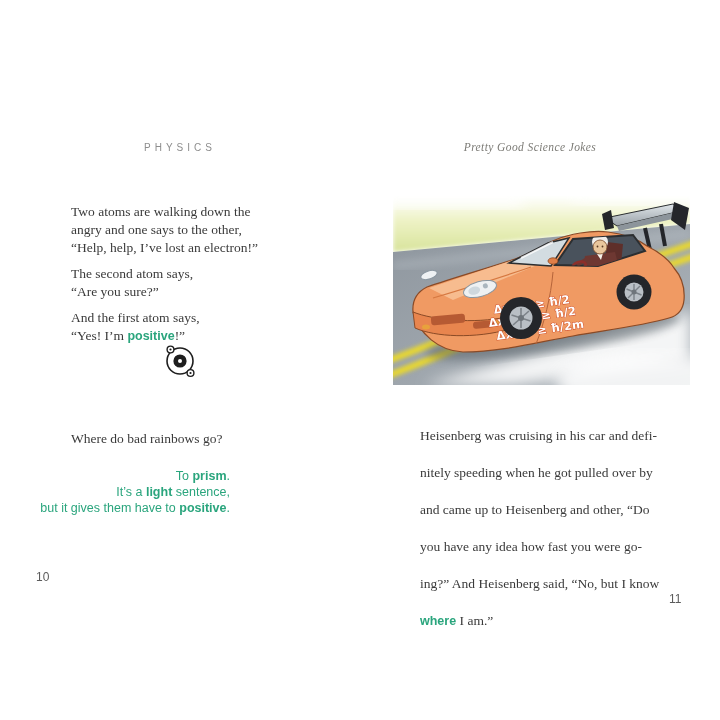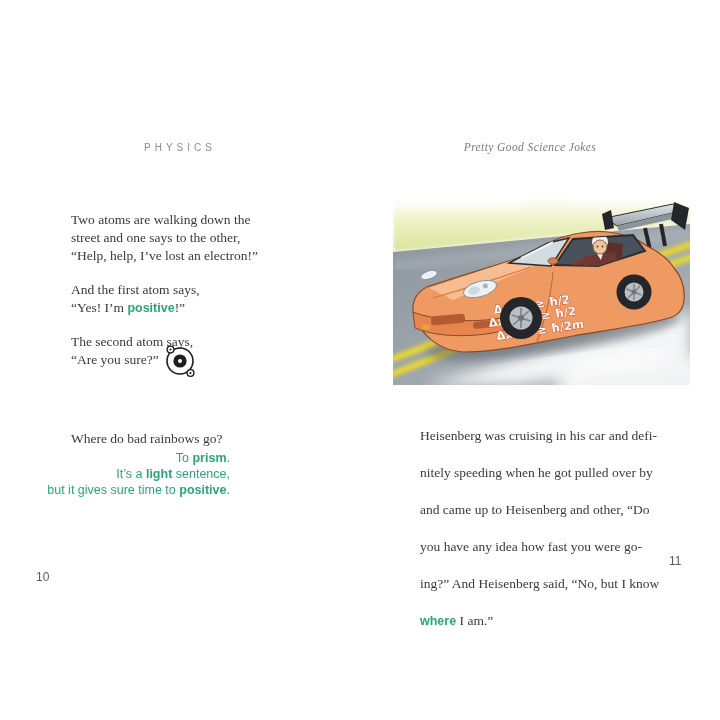--- a/index.html
+++ b/index.html
@@ -12,21 +12,21 @@
   .running-head{
     font-family:"Liberation Sans", sans-serif;
     font-size:10px;letter-spacing:4px;color:var(--header-gray,#8d8d8d);
     text-align:center;
   }
   .running-head.rh-right{
     font-family:"Liberation Serif", serif;
     font-style:italic;letter-spacing:0.4px;font-size:11.5px;color:#7c7b76;
   }
   .line{white-space:nowrap;font-size:13.5px;line-height:18px;}
-  .para{margin:16px 0 7px 0;}
+  .para{margin:8px 0 7px 0;}
   .accent-bold{
     font-family:"Liberation Sans", sans-serif;
     font-weight:bold;color:var(--accent,#2aa57d);font-size:12.5px;
   }
   .answer{
     text-align:right;
     font-family:"Liberation Sans", sans-serif;
     color:var(--accent,#2aa57d);
     font-size:12.5px;line-height:16px;
   }
@@ -43,53 +43,53 @@
 <body>
 
 <div class="abs" style="left:0;top:0;width:660px;height:720px;">
 
   <div>
     <div class="abs running-head" style="left:70px;top:142px;width:220px;">PHYSICS</div>
 
     <div class="abs" style="left:71px;top:195px;">
       <div class="para">
         <div class="line">Two atoms are walking down the</div>
-        <div class="line">street and one says to the other,</div>
+        <div class="line">angry and one says to the other,</div>
         <div class="line">“Help, help, I’ve lost an electron!”</div>
+      </div>
+      <div class="para">
+        <div class="line">The second atom says,</div>
+        <div class="line">“Are you sure?”</div>
       </div>
       <div class="para">
         <div class="line">And the first atom says,</div>
         <div class="line"><span>“Yes! I’m </span><span class="accent-bold">positive</span><span>!”</span></div>
-      </div>
-      <div class="para">
-        <div class="line">The second atom says,</div>
-        <div class="line">“Are you sure?”</div>
       </div>
     </div>
 
     <svg class="abs" style="left:161px;top:340px;" width="38" height="42" viewBox="0 0 38 42">
       <circle cx="19" cy="21" r="13" fill="none" stroke="#1e1e1e" stroke-width="1.6"></circle>
       <circle cx="19" cy="21" r="6.6" fill="#1e1e1e"></circle>
       <circle cx="19" cy="21" r="2" fill="#ffffff"></circle>
       <g>
         <circle cx="9.5" cy="9.5" r="3.4" fill="#ffffff" stroke="#1e1e1e" stroke-width="1.4"></circle>
         <circle cx="9.5" cy="9.5" r="1.1" fill="#1e1e1e"></circle>
       </g>
       <g>
         <circle cx="29.5" cy="33" r="3.4" fill="#ffffff" stroke="#1e1e1e" stroke-width="1.4"></circle>
         <circle cx="29.5" cy="33" r="1.1" fill="#1e1e1e"></circle>
       </g>
     </svg>
 
     <div class="abs line" style="left:71px;top:410px;margin-top:20px;">Where do bad rainbows go?</div>
 
-    <div class="abs answer" style="right:430px;top:450px;">
+    <div class="abs answer" style="right:430px;top:468px;">
       <div class="ans-line"><span>To </span><b>prism</b><span>.</span></div>
       <div class="ans-line"><span>It’s a </span><b>light</b><span> sentence,</span></div>
-      <div class="ans-line"><span>but it gives sure time to </span><b>positive</b><span>.</span></div>
+      <div class="ans-line"><span>but it gives them have to </span><b>positive</b><span>.</span></div>
     </div>
 
     <div class="abs pagenum" style="left:36px;top:570px;">10</div>
   </div>
 
   <div>
     <div class="abs running-head rh-right" style="left:395px;top:141px;width:270px;">Pretty Good Science Jokes</div>
 
     <svg class="abs" style="left:393px;top:196px;" width="297" height="189" viewBox="0 0 297 189">
       <defs>
@@ -235,16 +235,16 @@
 
     <div class="abs heis" style="left:420px;top:407px;">
       <div class="line">Heisenberg was cruising in his car and defi-</div>
       <div class="line">nitely speeding when he got pulled over by</div>
       <div class="line">and came up to Heisenberg and other, “Do</div>
       <div class="line">you have any idea how fast you were go-</div>
       <div class="line">ing?” And Heisenberg said, “No, but I know</div>
       <div class="line"><span class="accent-bold">where</span><span> I am.”</span></div>
     </div>
 
-    <div class="abs pagenum" style="left:669px;top:554px;">11</div>
+    <div class="abs pagenum" style="left:669px;top:592px;">11</div>
   </div>
 
 </div>
 
 </body></html>

